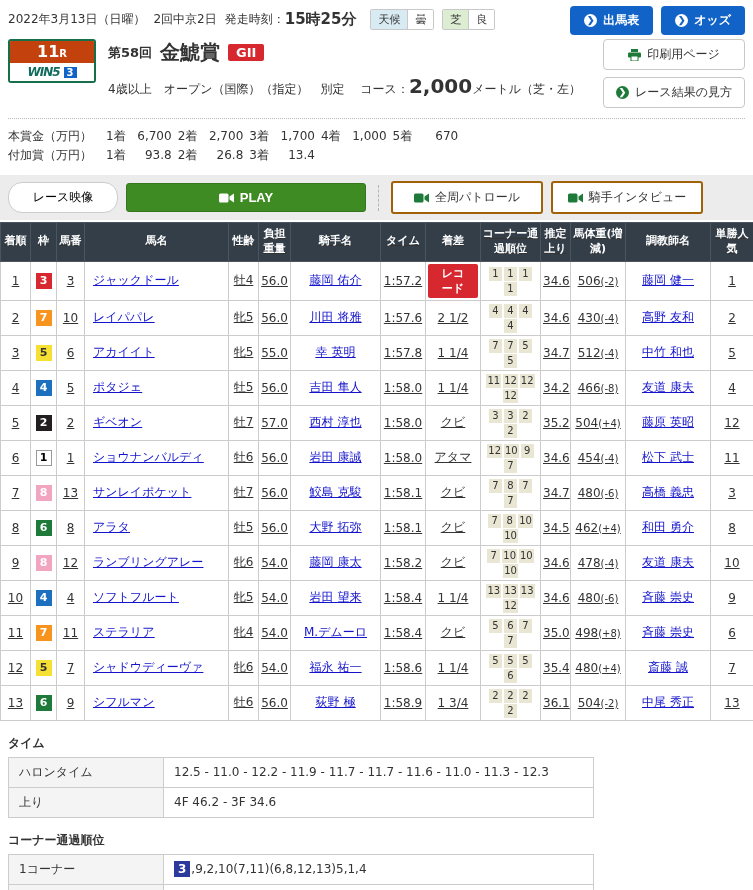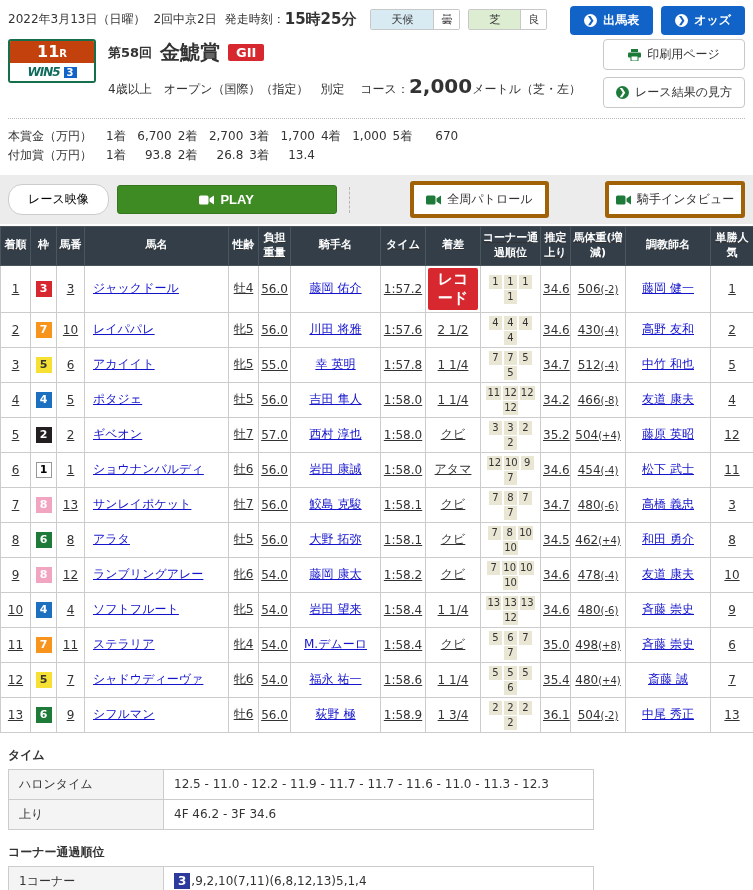--- a/index.html
+++ b/index.html
@@ -9,21 +9,21 @@
     font-size: 12px;
   }
   a { color: #1414cc; text-decoration: underline; }
 
   
   .page-head { padding: 6px 8px 0 8px; }
   .head-row1 { display: flex; justify-content: space-between; align-items: flex-start; }
   .date-line { display: flex; align-items: center; gap: 8px; padding-top: 3px; }
   .start-time { font-size: 15px; font-weight: bold; }
   .badge-pair { display: flex; border: 1px solid #c8c8c8; font-size: 11px; border-radius: 2px; overflow: hidden; }
-  .badge-pair .lbl { padding: 2px 20px; }
+  .badge-pair .lbl { padding: 2px 7px; }
   .badge-pair .val { padding: 2px 7px; background: #fff; border-left: 1px solid #c8c8c8; }
   .lbl-weather { background: #d8eaf2; }
   .lbl-turf { background: #ddedd2; }
   .blue-btns { display: flex; gap: 8px; }
   .btn-blue {
     background: #1263c7; color: #fff; font-weight: bold; font-size: 12px;
     border: none; border-radius: 4px; padding: 6px 14px;
     display: inline-flex; align-items: center; gap: 6px; cursor: pointer;
   }
   .circ-w { display: inline-block; width: 13px; height: 13px; border-radius: 50%; background: #fff; color: #1263c7; font-size: 9px; line-height: 13px; text-align: center; font-weight: bold; }
@@ -55,41 +55,41 @@
   .prize-row { display: flex; align-items: baseline; margin: 2px 0; }
   .prize-label { width: 92px; }
   .prize-rank { margin-left: 6px; }
   .prize-val { display: inline-block; min-width: 46px; text-align: right; }
 
   
   .video-bar { background: #ececec; padding: 6px 8px; display: flex; align-items: center; gap: 8px; }
   .btn-video-label { background: #fff; border: 1px solid #ccc; border-radius: 14px; padding: 6px 0; width: 110px; text-align: center; cursor: pointer; font-size: 12px; }
   .btn-play { background: #3d8b22; color: #fff; font-weight: bold; border: 1px solid #35771e; border-radius: 3px; width: 240px; padding: 6px 0; display: inline-flex; align-items: center; justify-content: center; gap: 6px; cursor: pointer; font-size: 13px; }
   .vbar-sep { border-left: 1px dashed #b5b5b5; height: 26px; margin: 0 4px; }
-  .btn-cam { background: #fff; border: 4px solid #a16207; border-radius: 3px; padding: 6px 0; width: 152px; display: inline-flex; align-items: center; justify-content: center; gap: 6px; cursor: pointer; font-size: 12px; color: #333; margin-left: 48px; }
+  .btn-cam { background: #fff; border: 2px solid #a16207; border-radius: 3px; padding: 6px 0; width: 152px; display: inline-flex; align-items: center; justify-content: center; gap: 6px; cursor: pointer; font-size: 12px; color: #333; }
   .cam-ico { flex: 0 0 auto; }
 
   
   .results { width: 753px; border-collapse: collapse; table-layout: fixed; margin-top: 2px; text-decoration: underline; }
   .results th {
     background: #333e48; color: #fff; font-size: 11px; font-weight: bold;
     border: 1px solid #4a555e; padding: 4px 1px; line-height: 1.35; vertical-align: middle;
   }
   .results td { border: 1px solid #ccc; font-size: 12px; text-align: center; padding: 2px 2px; height: 20px; vertical-align: middle; }
   .results td.horse { text-align: left; padding-left: 8px; }
   .waku { display: inline-block; width: 16px; height: 16px; line-height: 16px; font-size: 11px; font-weight: bold; text-align: center; }
   .waku1 { background: #fff; color: #000; border: 1px solid #999; line-height: 14px; }
   .waku2 { background: #231f20; color: #fff; }
   .waku3 { background: #d7282f; color: #fff; }
   .waku4 { background: #1d6fc0; color: #fff; }
   .waku5 { background: #f6e034; color: #333; }
   .waku6 { background: #1d7a38; color: #fff; }
   .waku7 { background: #f7941d; color: #fff; }
   .waku8 { background: #f2a5c0; color: #fff; }
-  .record-badge { background: #d7282f; color: #fff; font-weight: bold; font-size: 15px; padding: 2px 9px; border-radius: 2px; display: inline-block; }
+  .record-badge { background: #d7282f; color: #fff; font-weight: bold; font-size: 11px; padding: 2px 9px; border-radius: 2px; display: inline-block; }
   .chip { display: inline-block; background: #eae6d4; min-width: 13px; height: 14px; line-height: 14px; font-size: 10px; text-align: center; margin: 0 1px; padding: 0 1px; }
   .bw-diff { font-size: 10px; }
 
   
   .sec-h { font-weight: bold; font-size: 12px; margin: 14px 8px 5px 8px; }
   .info-table { width: 586px; margin: 0 8px; border-collapse: collapse; }
   .info-table td { border: 1px solid #ccc; font-size: 12px; padding: 6px 10px; }
   .info-table td.ilabel { background: #f4f4f4; width: 155px; }
   .corner-badge { background: #2c3a9e; color: #fff; font-weight: bold; padding: 1px 4px; margin-right: 1px; font-size: 12px; }
 </style>

